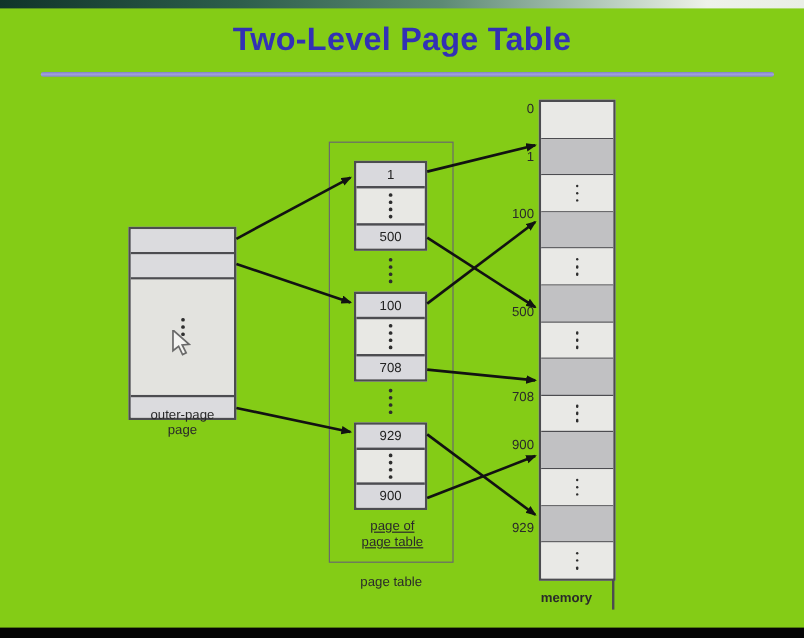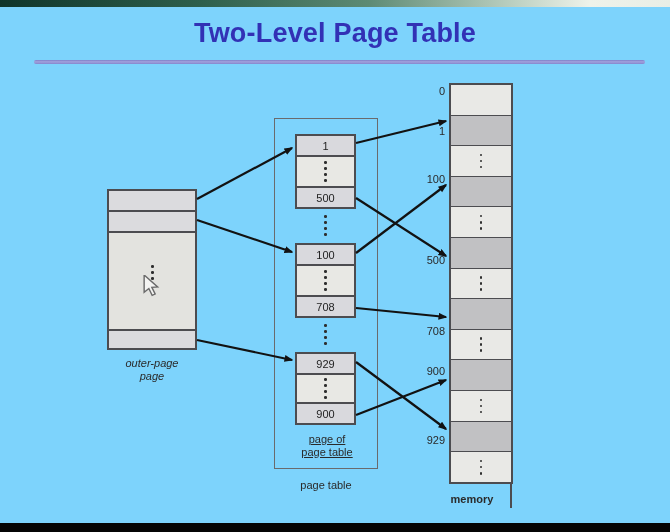--- a/index.html
+++ b/index.html
@@ -1,18 +1,18 @@
 <!DOCTYPE html>
 <html><head>
 <meta charset="utf-8">
 <style>
   html,body{margin:0;padding:0;background:#222;}
   #frame{
     position:relative;width:670px;height:532px;overflow:hidden;
-    background:#7dd3fc;font-family:"Liberation Sans",sans-serif;
+    background:#84cc16;font-family:"Liberation Sans",sans-serif;
   }
   
   .topbar{
     position:absolute;left:0;top:0;width:670px;height:7px;
     background:linear-gradient(to right,#10342a 0%,#2e5f4c 30%,#5d8a74 55%,#c2d4c6 78%,#eef2ea 88%,#e9eee6 100%);
   }
   .botbar{position:absolute;left:0;top:523px;width:670px;height:9px;background:#050505;}
 
   .title{
     position:absolute;left:0;top:18px;width:670px;text-align:center;
@@ -102,21 +102,21 @@
           <i></i>
           <i></i>
         </div>
 
       <svg width="20" height="22" style="position:absolute;left:33px;top:42px;" viewBox="0 0 12 14">
         <path d="M1,0 L1,11 L4,8.6 L6.1,13 L8,12.1 L5.9,7.9 L9.6,7.6 Z" fill="#f4f4f2" stroke="#6a6a6a" stroke-width="0.9"></path>
       </svg>
     </div>
     <div class="r4"></div>
   </div>
-  <div class="cap" style="left:102px;top:357px;width:100px;font-style:italic;">
+  <div class="cap" style="left:102px;top:340px;width:100px;">
     <div>outer-page</div>
     <div>page</div>
   </div>
 
   <div class="abs pt-outline"></div>
 
   <div class="abs pt-group" style="left:295px;top:134px;height:75px;">
     <div class="val top">1</div>
     <div class="mid">
         <span class="vdots">

